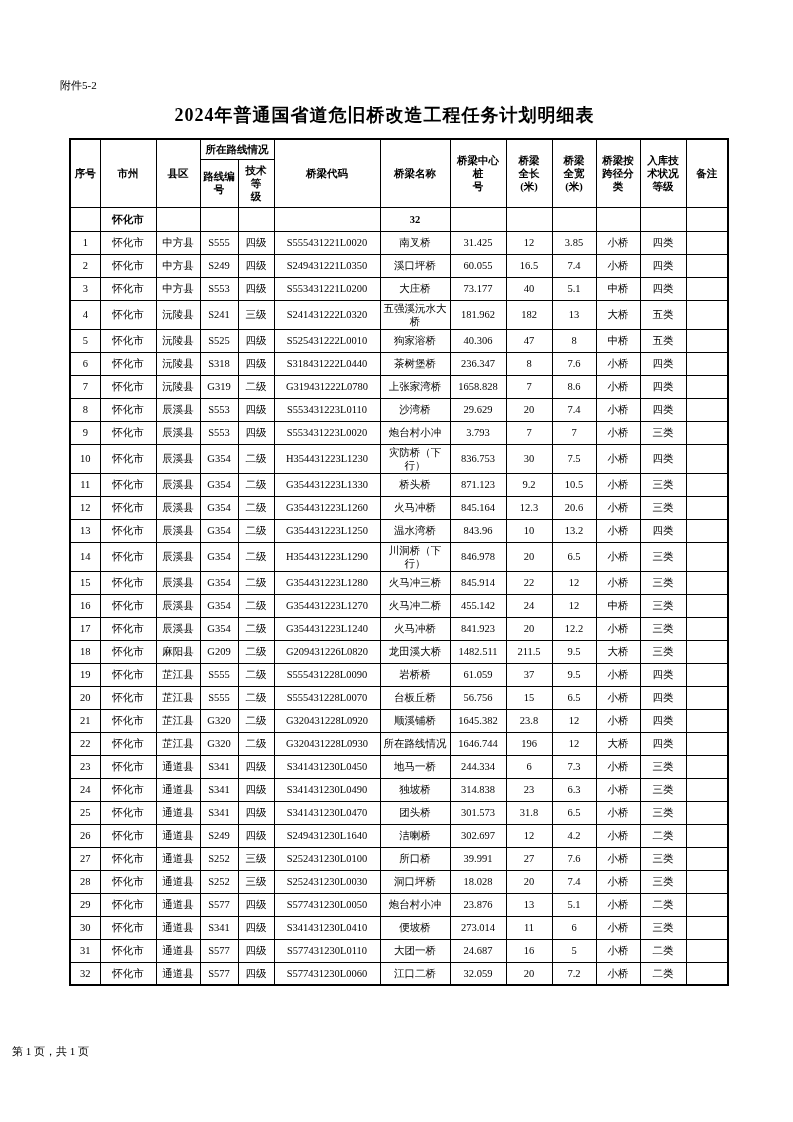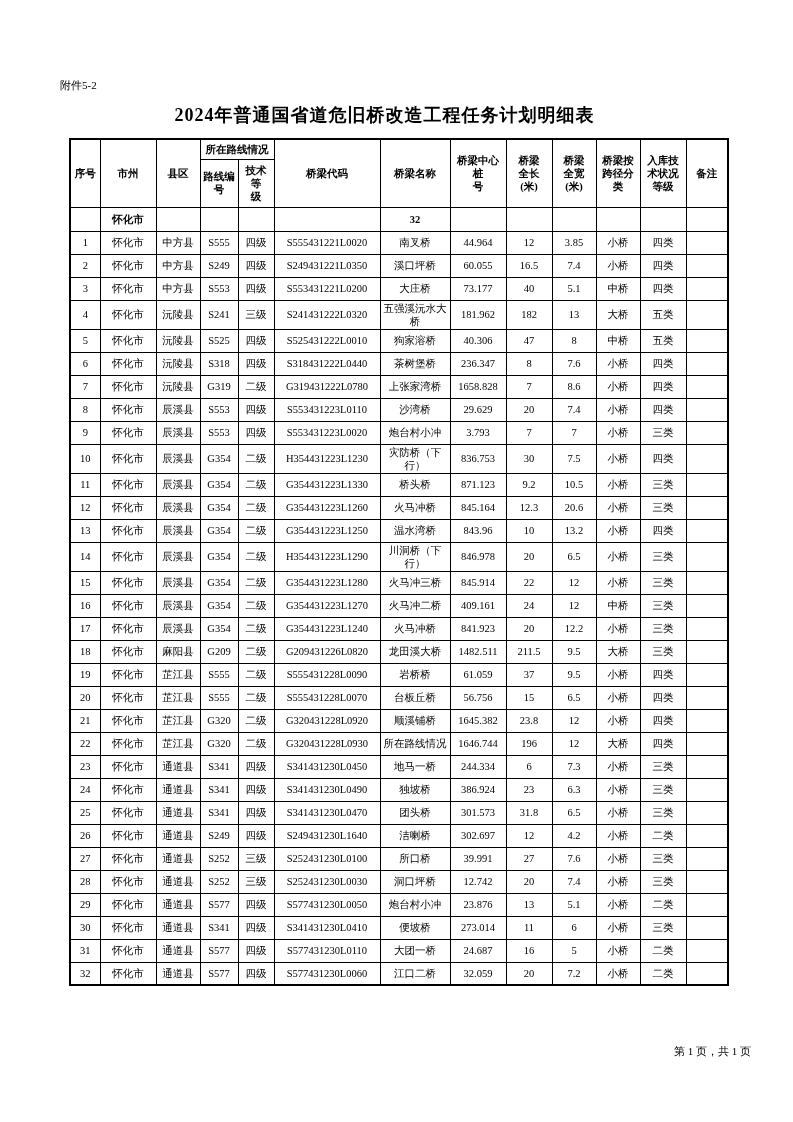--- a/index.html
+++ b/index.html
@@ -53,22 +53,23 @@
   }
   .bridge-table thead tr.h1 th { height: 20px; }
   .bridge-table thead tr.h2 th { height: 48px; }
   .bridge-table tr.group-row td { height: 24px; font-weight: bold; }
   .bridge-table tr.data-row td { height: 23px; }
   .footer {
     position: absolute;
     top: 1044px;
     left: 0;
     right: 8px;
-    text-align: right;
+    text-align: left;
     font-size: 11px;
+    padding-left: 12px;
   }
 </style>
 </head>
 <body>
 
 <div class="page">
   <div class="attachment">附件5-2</div>
   <div class="title">2024年普通国省道危旧桥改造工程任务计划明细表</div>
 
   <table class="bridge-table">
@@ -135,21 +136,21 @@
           <td></td>
         </tr>
         <tr class="data-row">
           <td>1</td>
           <td>怀化市</td>
           <td>中方县</td>
           <td>S555</td>
           <td>四级</td>
           <td>S555431221L0020</td>
           <td>南叉桥</td>
-          <td>44.964</td>
+          <td>31.425</td>
           <td>12</td>
           <td>3.85</td>
           <td>小桥</td>
           <td>四类</td>
           <td></td>
         </tr>
         <tr class="data-row">
           <td>2</td>
           <td>怀化市</td>
           <td>中方县</td>
@@ -360,21 +361,21 @@
           <td></td>
         </tr>
         <tr class="data-row">
           <td>16</td>
           <td>怀化市</td>
           <td>辰溪县</td>
           <td>G354</td>
           <td>二级</td>
           <td>G354431223L1270</td>
           <td>火马冲二桥</td>
-          <td>409.161</td>
+          <td>455.142</td>
           <td>24</td>
           <td>12</td>
           <td>中桥</td>
           <td>三类</td>
           <td></td>
         </tr>
         <tr class="data-row">
           <td>17</td>
           <td>怀化市</td>
           <td>辰溪县</td>
@@ -480,21 +481,21 @@
           <td></td>
         </tr>
         <tr class="data-row">
           <td>24</td>
           <td>怀化市</td>
           <td>通道县</td>
           <td>S341</td>
           <td>四级</td>
           <td>S341431230L0490</td>
           <td>独坡桥</td>
-          <td>386.924</td>
+          <td>314.838</td>
           <td>23</td>
           <td>6.3</td>
           <td>小桥</td>
           <td>三类</td>
           <td></td>
         </tr>
         <tr class="data-row">
           <td>25</td>
           <td>怀化市</td>
           <td>通道县</td>
@@ -540,21 +541,21 @@
           <td></td>
         </tr>
         <tr class="data-row">
           <td>28</td>
           <td>怀化市</td>
           <td>通道县</td>
           <td>S252</td>
           <td>三级</td>
           <td>S252431230L0030</td>
           <td>洞口坪桥</td>
-          <td>12.742</td>
+          <td>18.028</td>
           <td>20</td>
           <td>7.4</td>
           <td>小桥</td>
           <td>三类</td>
           <td></td>
         </tr>
         <tr class="data-row">
           <td>29</td>
           <td>怀化市</td>
           <td>通道县</td>

